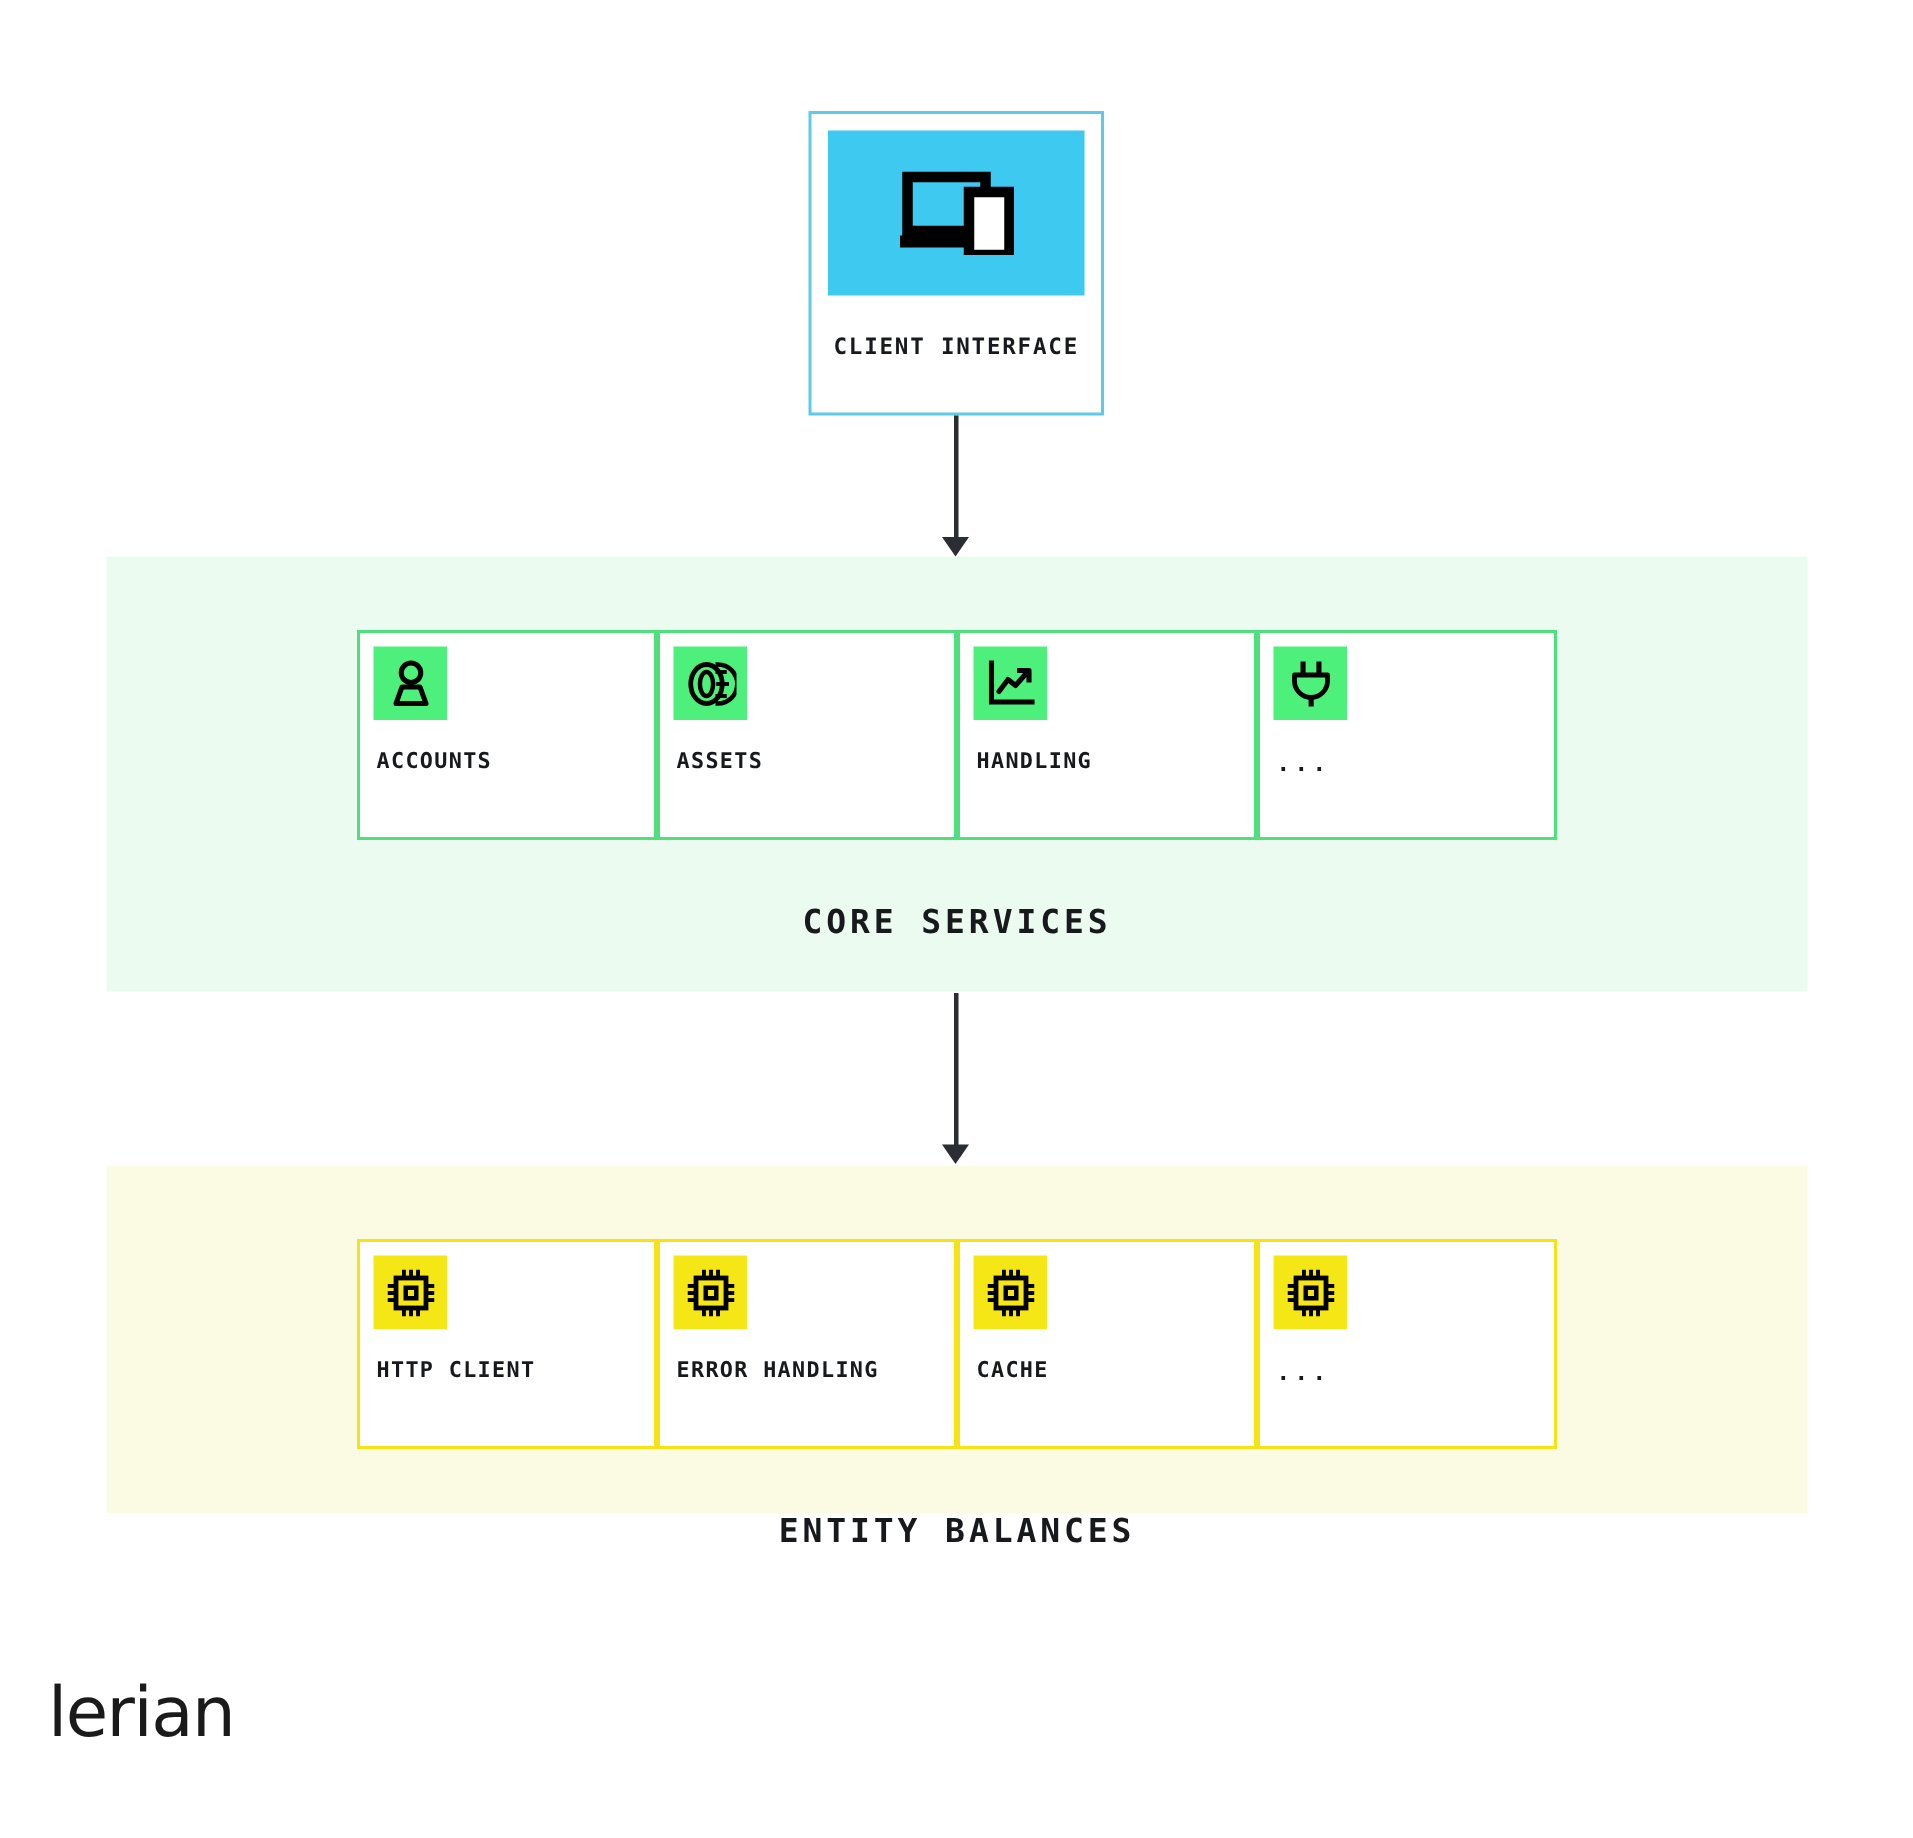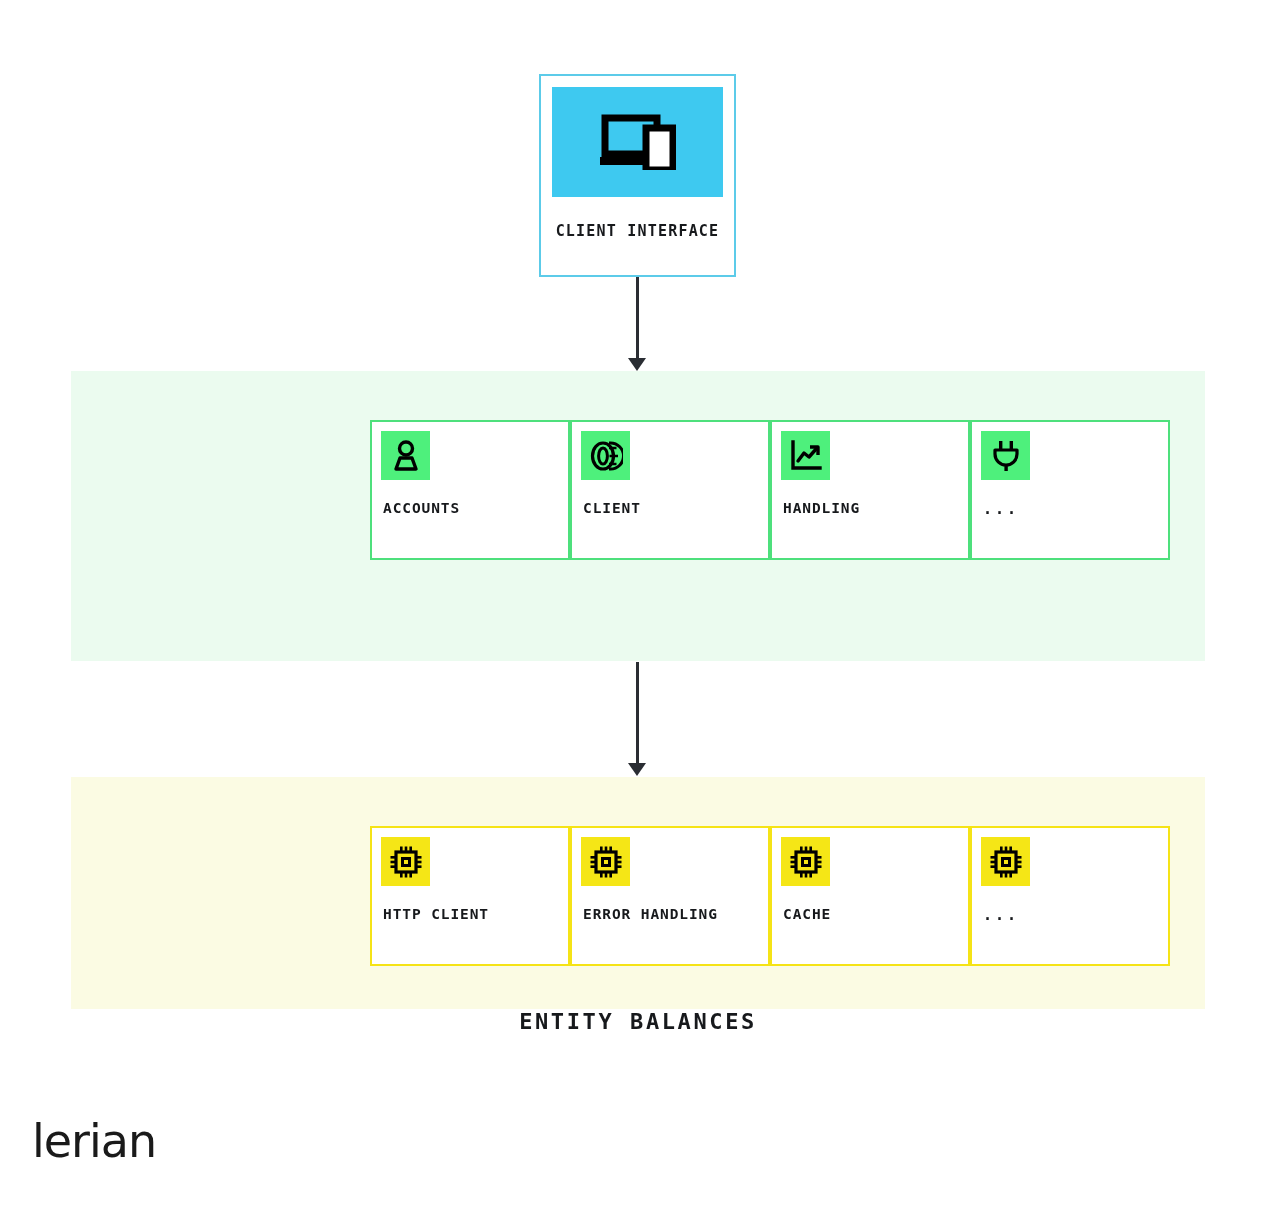--- a/index.html
+++ b/index.html
@@ -94,21 +94,21 @@
   .band-core .band-title { top: 232px; }
   .band-entity .band-title { top: 232px; }
 
   
   .cards-row {
     position: absolute;
     top: 49px;
     left: 35px;
     width: 1064px;
     display: flex;
-    justify-content: flex-end;
+    justify-content: center;
   }
   .card {
     width: 200px;
     height: 140px;
     background: #ffffff;
     position: relative;
   }
   .card-core { border: 2px solid #4ee07c; }
   .card-entity { border: 2px solid #f5e316; }
 
@@ -191,21 +191,21 @@
 
       <div class="card card-core">
         <div class="icon-tile tile-green">
           <svg width="34" height="34" viewBox="0 0 34 34">
             <path d="M20 4 H21.5 A13 13 0 0 1 21.5 30 H20" fill="none" stroke="#000" stroke-width="3"></path>
             <path d="M20 9 H27.5 M20.5 17 H29 M20 25 H27.5" stroke="#000" stroke-width="2.6"></path>
             <ellipse cx="14" cy="17" rx="10.5" ry="13" fill="none" stroke="#000" stroke-width="3.2"></ellipse>
             <ellipse cx="14" cy="17" rx="4.4" ry="8" fill="none" stroke="#000" stroke-width="3"></ellipse>
           </svg>
         </div>
-        <div class="card-label">CLIENT</div>
+        <div class="card-label">ASSETS</div>
       </div>
 
       <div class="card card-core">
         <div class="icon-tile tile-green">
           <svg width="34" height="34" viewBox="0 0 34 34">
             <path d="M4 3 V29 H31" fill="none" stroke="#000" stroke-width="3.4" stroke-linecap="square"></path>
             <path d="M9 22 L15 14 L20 18 L28 9" fill="none" stroke="#000" stroke-width="3.4" stroke-linejoin="round" stroke-linecap="round"></path>
             <path d="M21 8 H29 V16" fill="none" stroke="#000" stroke-width="3.4" stroke-linejoin="round"></path>
           </svg>
         </div>
@@ -218,20 +218,21 @@
             <rect x="10" y="2" width="3.4" height="8" fill="#000"></rect>
             <rect x="20.6" y="2" width="3.4" height="8" fill="#000"></rect>
             <path d="M6 11 H28 V15 A11 11 0 0 1 6 15 Z" fill="none" stroke="#000" stroke-width="3.2" stroke-linejoin="round"></path>
             <rect x="15.4" y="25" width="3.4" height="7" fill="#000"></rect>
           </svg>
         </div>
         <div class="card-label ellipsis">...</div>
       </div>
 
     </div>
+    <div class="band-title">CORE SERVICES</div>
   </div>
 
   <div class="arrow arrow-2"></div>
   <div class="arrowhead arrowhead-2"></div>
 
   <div class="band band-entity">
     <div class="cards-row">
 
       <div class="card card-entity">
         <div class="icon-tile tile-yellow">

